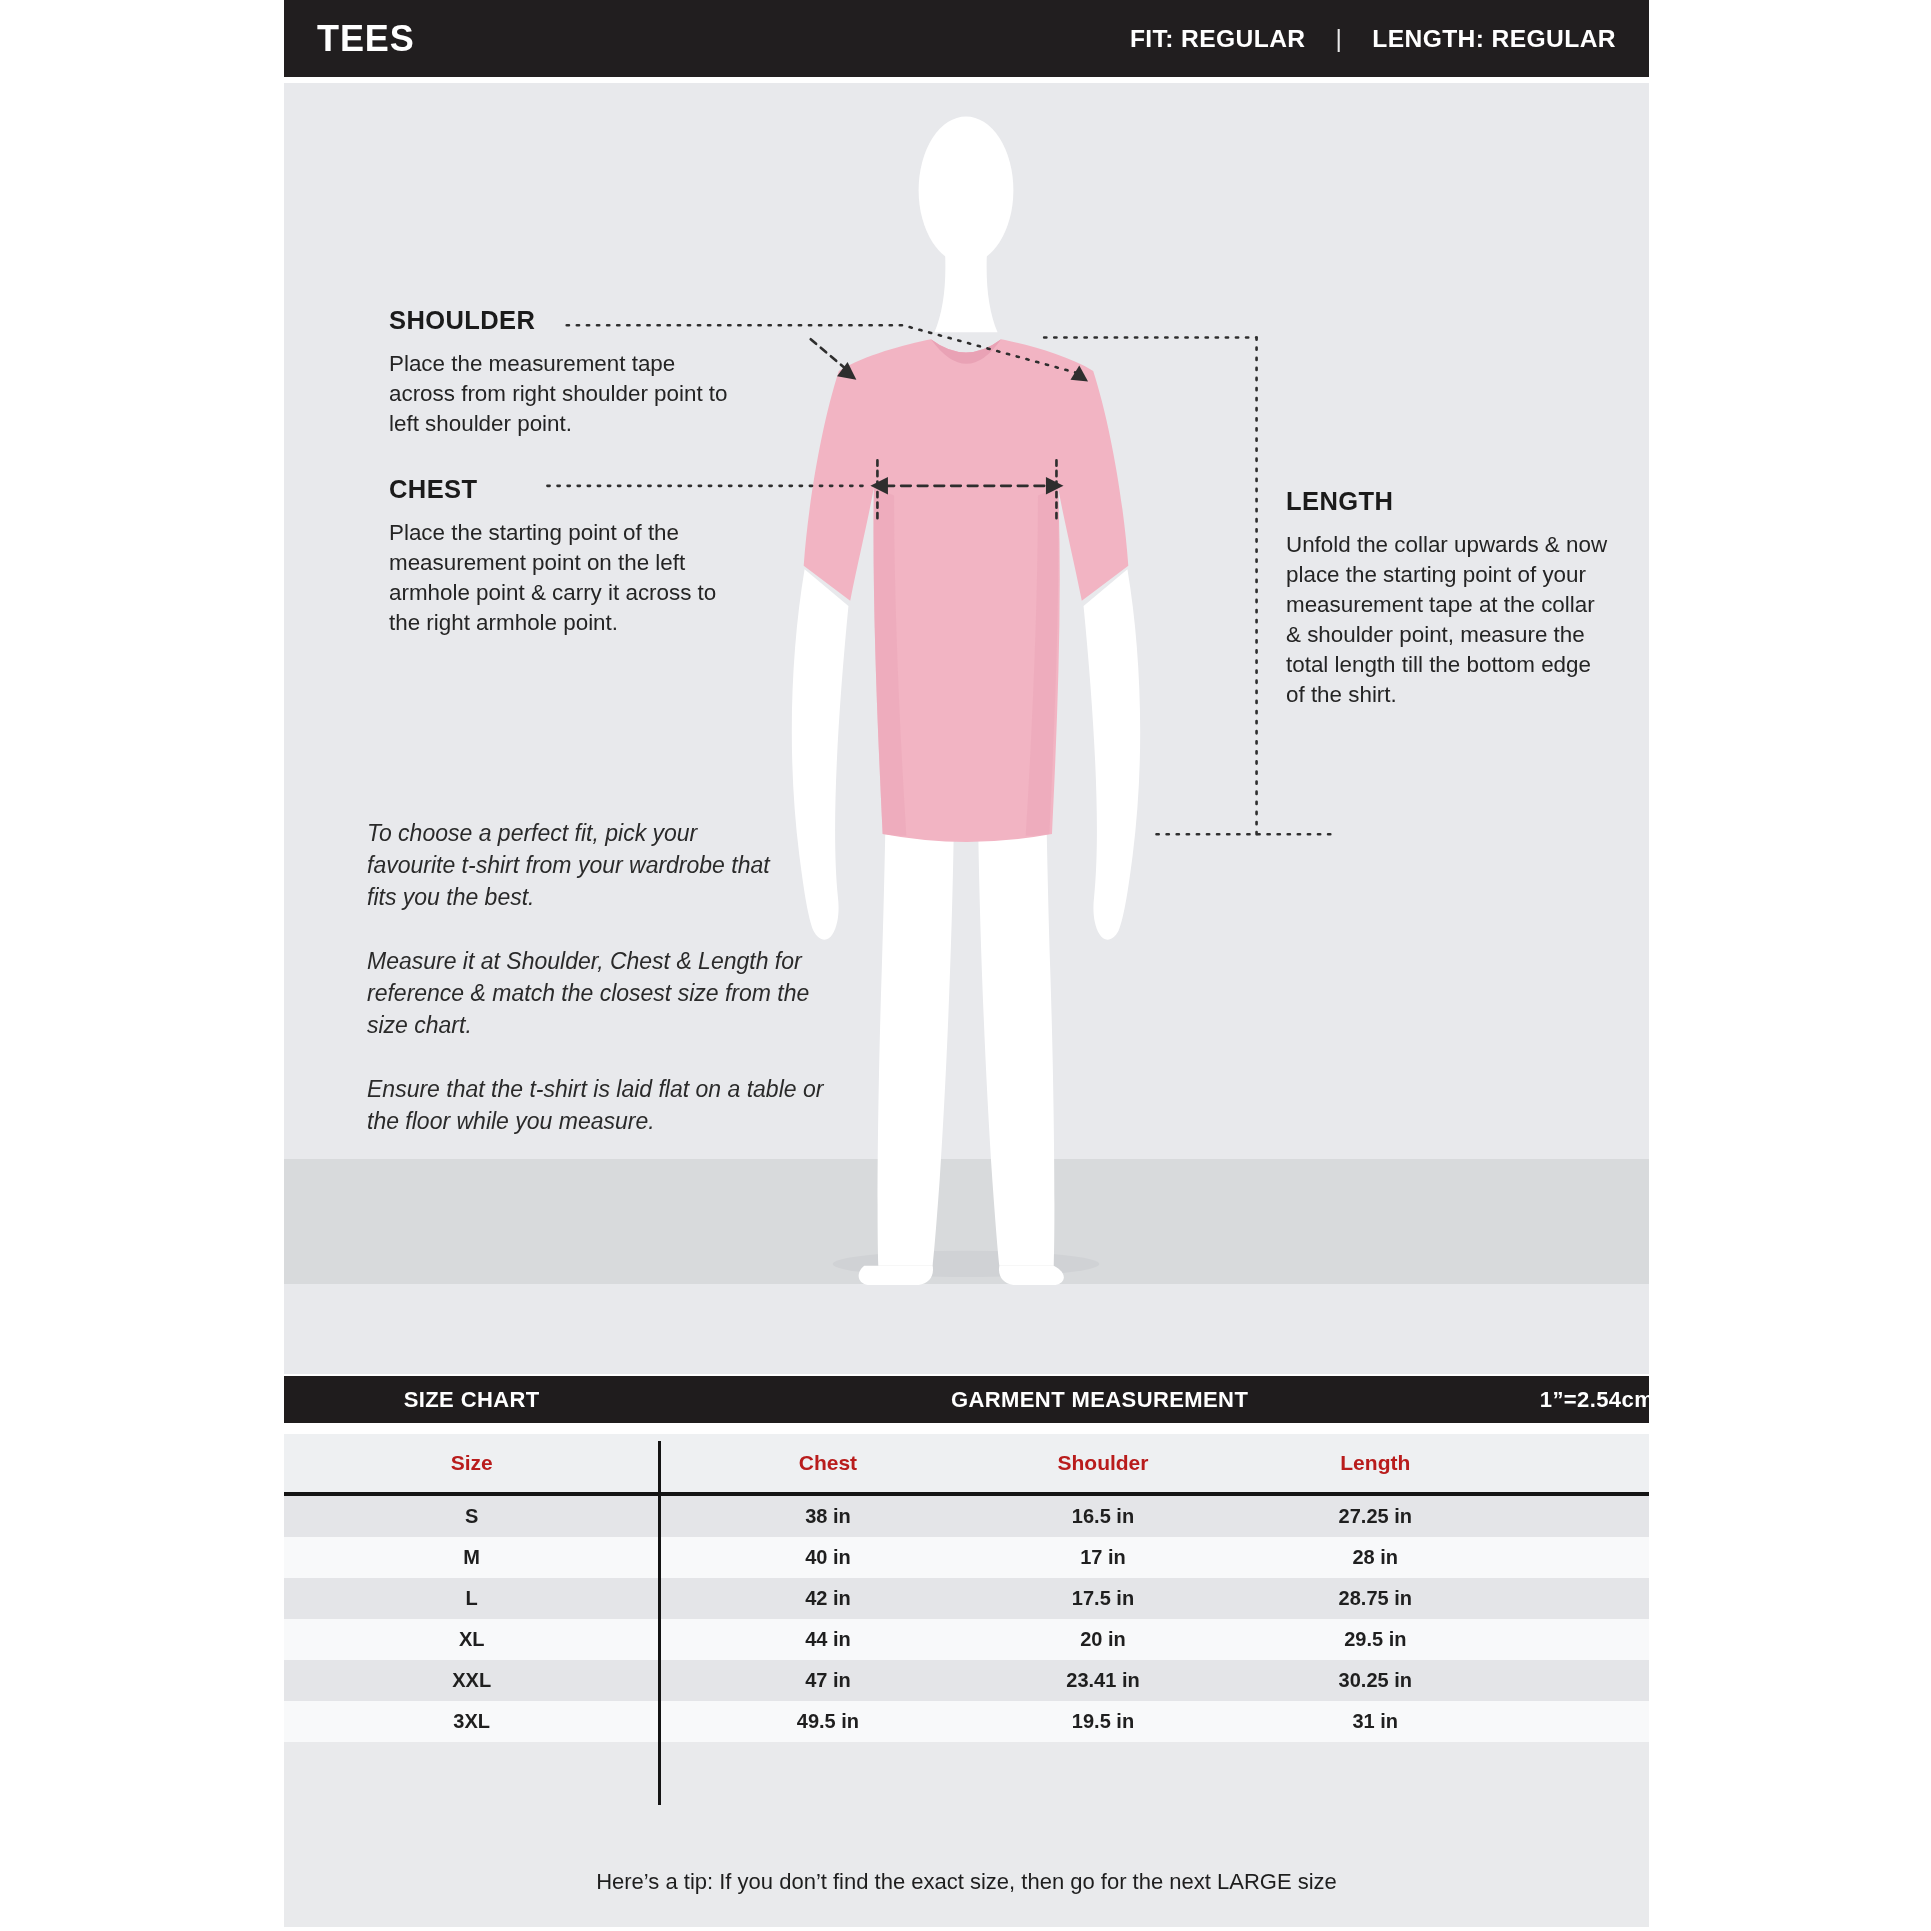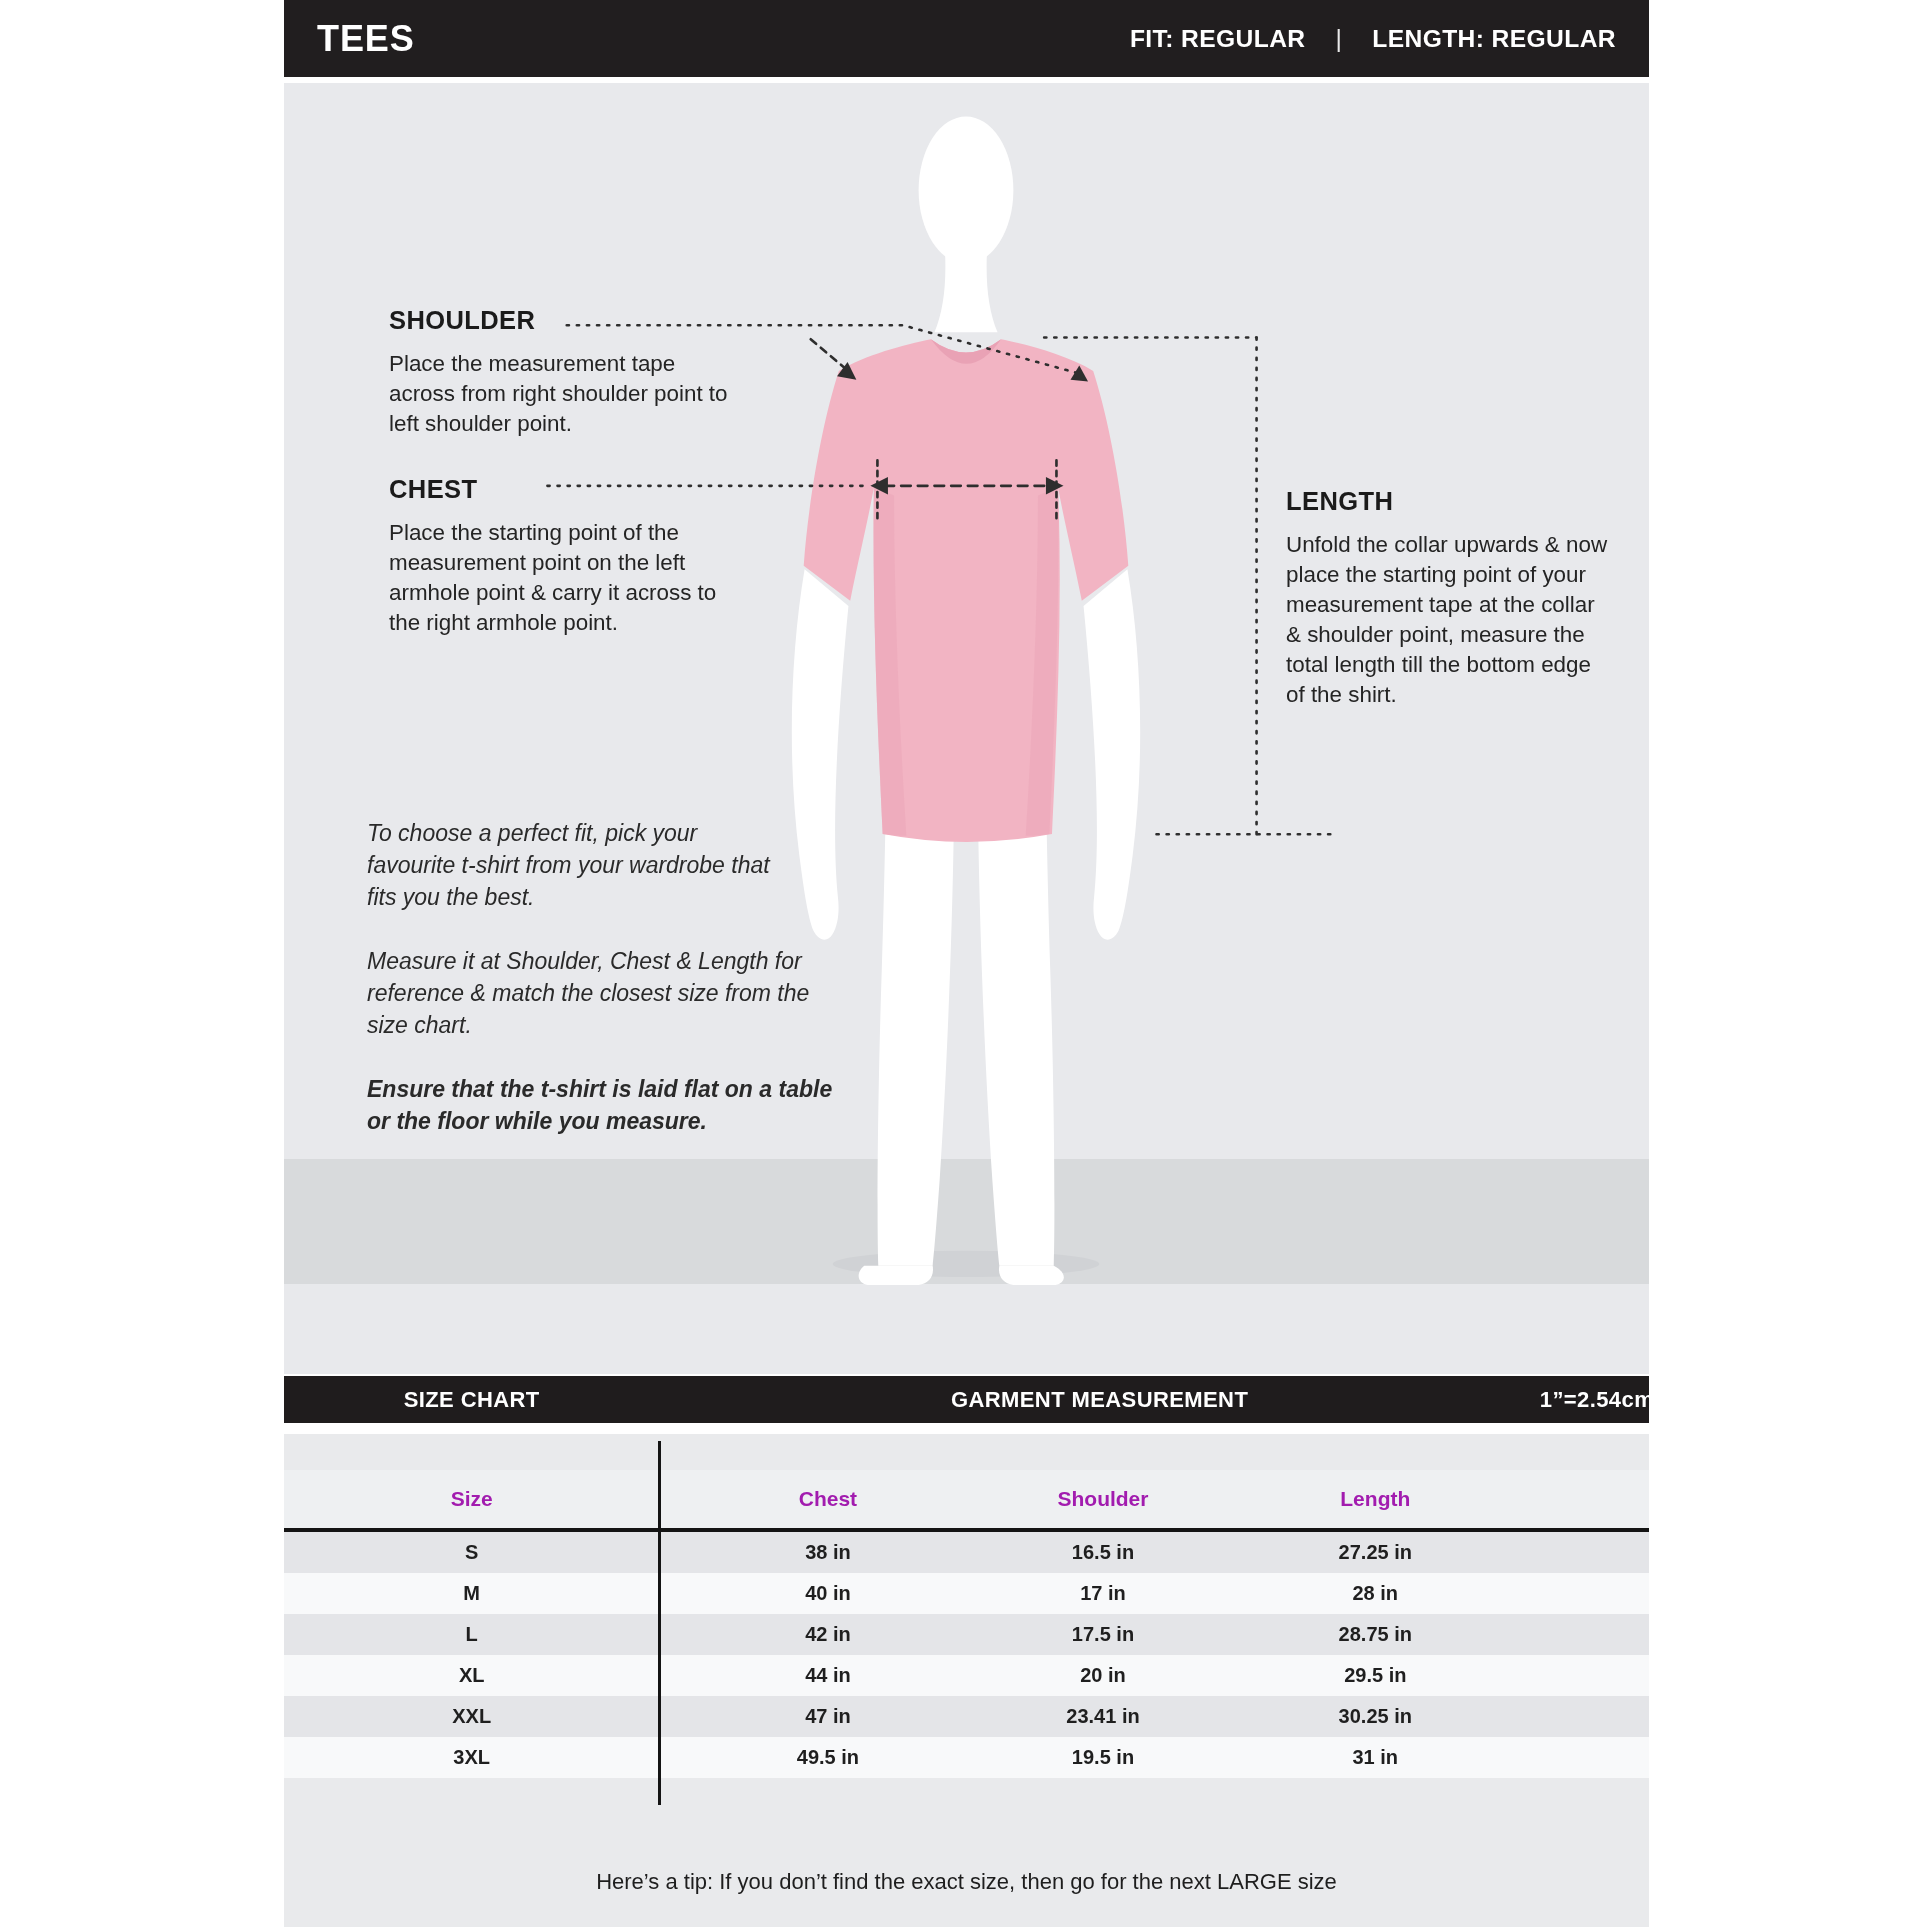--- a/index.html
+++ b/index.html
@@ -27,32 +27,32 @@
   .inst-shoulder p{max-width:351px;}
   .inst-chest{left:105px;top:392px;width:395px;}
   .inst-chest p{max-width:351px;}
   .inst-length{left:1002px;top:404px;width:351px;}
   .inst-length p{max-width:323px;}
 
   .tips{position:absolute;left:83px;top:734px;width:527px;font-style:italic;color:#2a2a2a;}
   .tips p{margin:0 0 32px 0;font-size:23px;line-height:32px;}
   .tips p:nth-child(1){max-width:421px;}
   .tips p:nth-child(2){max-width:443px;}
-  .tips p:nth-child(3){max-width:470px;font-weight:bold;}
+  .tips p:nth-child(3){max-width:470px;}
 
   
   .chart-bar{position:absolute;left:284px;top:1376px;width:1365px;height:47px;background:#1f1c1d;
              display:flex;align-items:center;color:#fff;font-weight:bold;font-size:22px;letter-spacing:0.4px;}
   .chart-bar .zone-left{width:27.5%;text-align:center;}
   .chart-bar .zone-mid{width:64.5%;text-align:center;}
   .chart-bar .zone-right{width:8%;text-align:center;padding-right:23px;box-sizing:border-box;white-space:nowrap;}
 
   .table-panel{position:absolute;left:284px;top:1434px;width:1365px;height:493px;background:#e9eaec;}
   .grid-row{display:grid;grid-template-columns:27.5% 24.7% 15.6% 24.3% 7.9%;align-items:center;}
-  .head-row{height:58px;background:#eef0f2;font-size:21px;font-weight:bold;color:#a21caf;margin-top:36px;}
+  .head-row{height:58px;background:#eef0f2;font-size:21px;font-weight:bold;color:#b91c1c;}
   .head-row div{text-align:center;}
   .head-rule{height:3.5px;background:#141414;width:100%;}
   .data-row{height:41px;font-size:20px;font-weight:bold;color:#1f1f1f;}
   .data-row div{text-align:center;}
   .data-row.stripe-gray{background:#e4e5e8;}
   .data-row.stripe-white{background:#f8f9fa;}
   .col-divider{position:absolute;left:calc(27.5% - 0.9px);top:7px;width:2.6px;height:364px;background:#141414;}
   .footer-tip{position:absolute;left:0;top:435px;width:100%;text-align:center;font-size:22px;color:#1e1e1e;}
 </style>
 </head>

